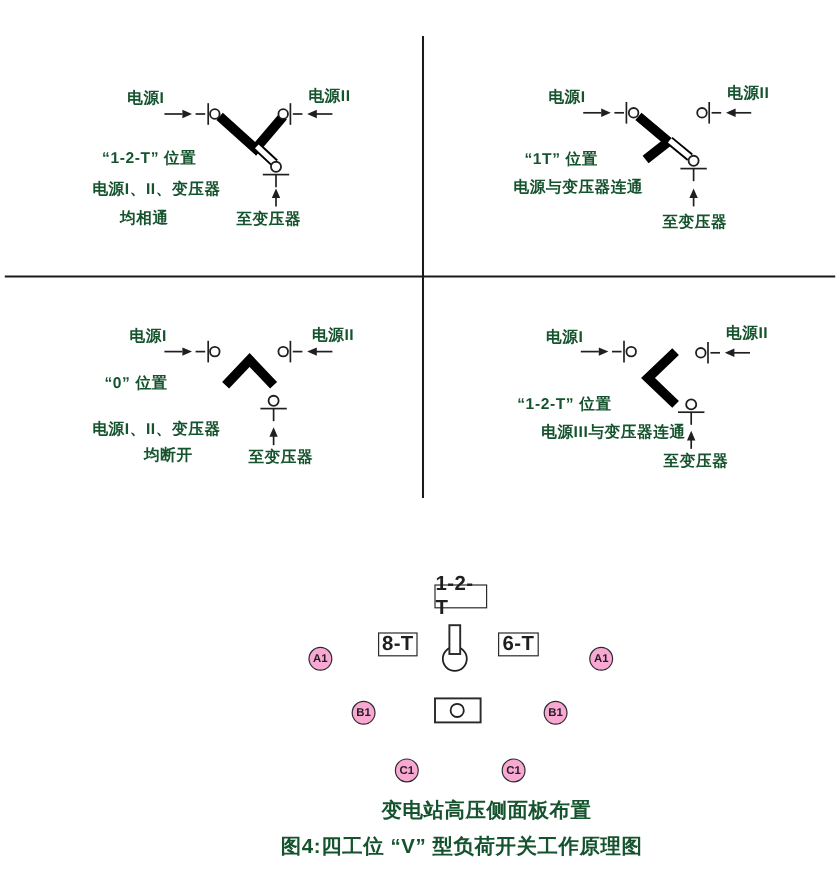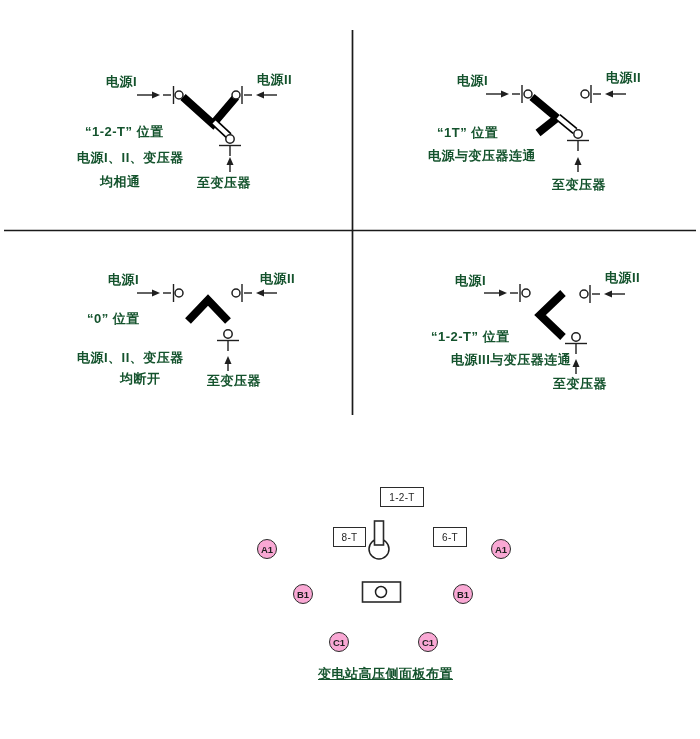--- a/index.html
+++ b/index.html
@@ -11,25 +11,25 @@
   svg path.ah{fill:#1f1f1f;stroke:none;}
   svg polyline.blade{fill:none;stroke:#000;stroke-width:8;stroke-linejoin:miter;}
   svg line.blade-out{stroke:#000;stroke-width:7.6;}
   svg line.blade-core{stroke:#fff;stroke-width:4.4;}
   svg line.divider{stroke:#1a1a1a;stroke-width:1.7;}
   svg rect.shape{fill:#fff;stroke:#2a2a2a;stroke-width:1.6;}
   .t{position:absolute;font-weight:700;font-size:13px;color:#14532d;
      letter-spacing:0.5px;white-space:nowrap;line-height:1;}
   .pbox{position:absolute;border:1.6px solid #2b2b2b;background:#fff;
         display:flex;align-items:center;justify-content:center;
-        font-weight:400;font-size:10px;color:#1f1f1f;letter-spacing:0.3px;margin-left:18px;}
+        font-weight:700;font-size:17px;color:#1f1f1f;letter-spacing:0.3px;}
   .term{position:absolute;width:18px;height:18px;border:1.5px solid #2b2b2b;border-radius:50%;
         background:#f9a8d4;display:flex;align-items:center;justify-content:center;
         font-weight:700;font-size:9.5px;color:#1f1f1f;}
-  .caption{font-size:13px;text-decoration:underline;}
+  .caption{font-size:17px;}
 </style>
 </head>
 <body>
 
 <div class="page">
 
   <svg class="art" width="700" height="739" viewBox="0 0 700 739">
 
     <g>
       <line class="divider" x1="4" y1="230.5" x2="696" y2="230.5"></line>
@@ -157,14 +157,15 @@
   <div class="pbox" style="left:415px;top:527px;width:32px;height:18px">6-T</div>
 
   <div class="term" style="left:257px;top:539px">A1</div>
   <div class="term" style="left:491px;top:539px">A1</div>
   <div class="term" style="left:293px;top:584px">B1</div>
   <div class="term" style="left:453px;top:584px">B1</div>
   <div class="term" style="left:329px;top:632px">C1</div>
   <div class="term" style="left:418px;top:632px">C1</div>
 
   <div class="t caption" style="left:318px;top:667px">变电站高压侧面板布置</div>
+  <div class="t caption" style="left:234px;top:697px">图4:四工位 “V” 型负荷开关工作原理图</div>
 
 </div>
 
 </body></html>

